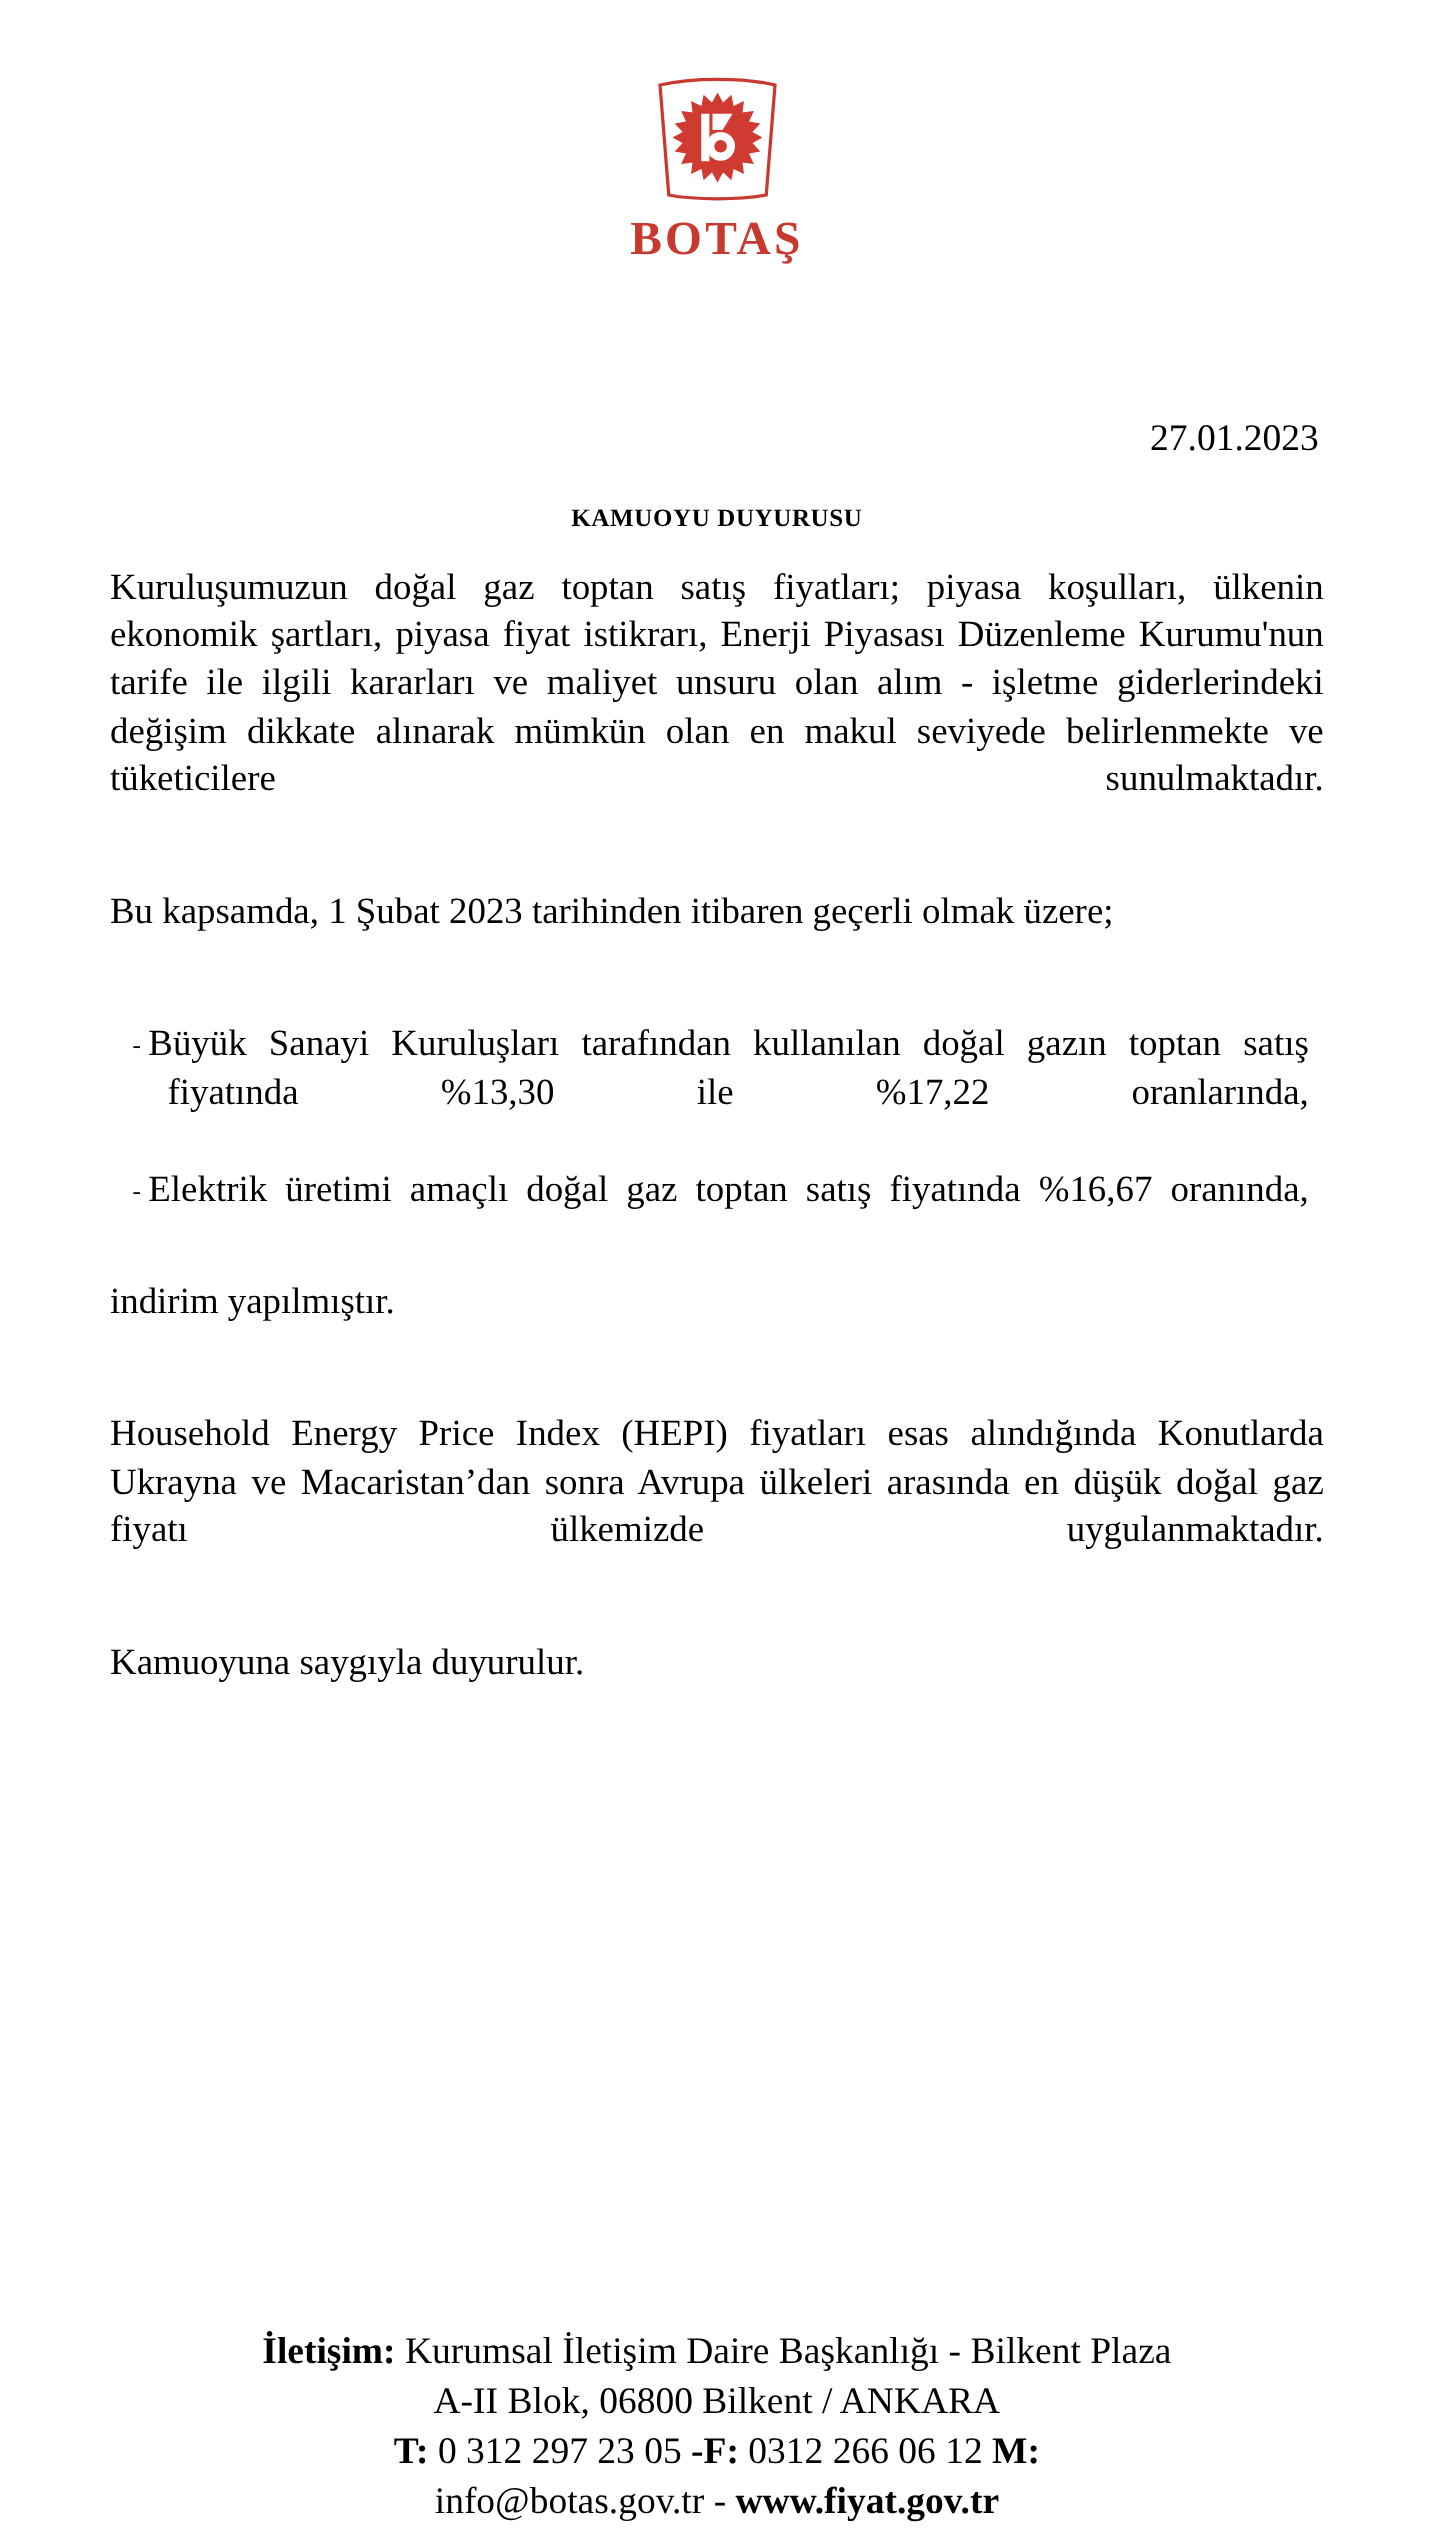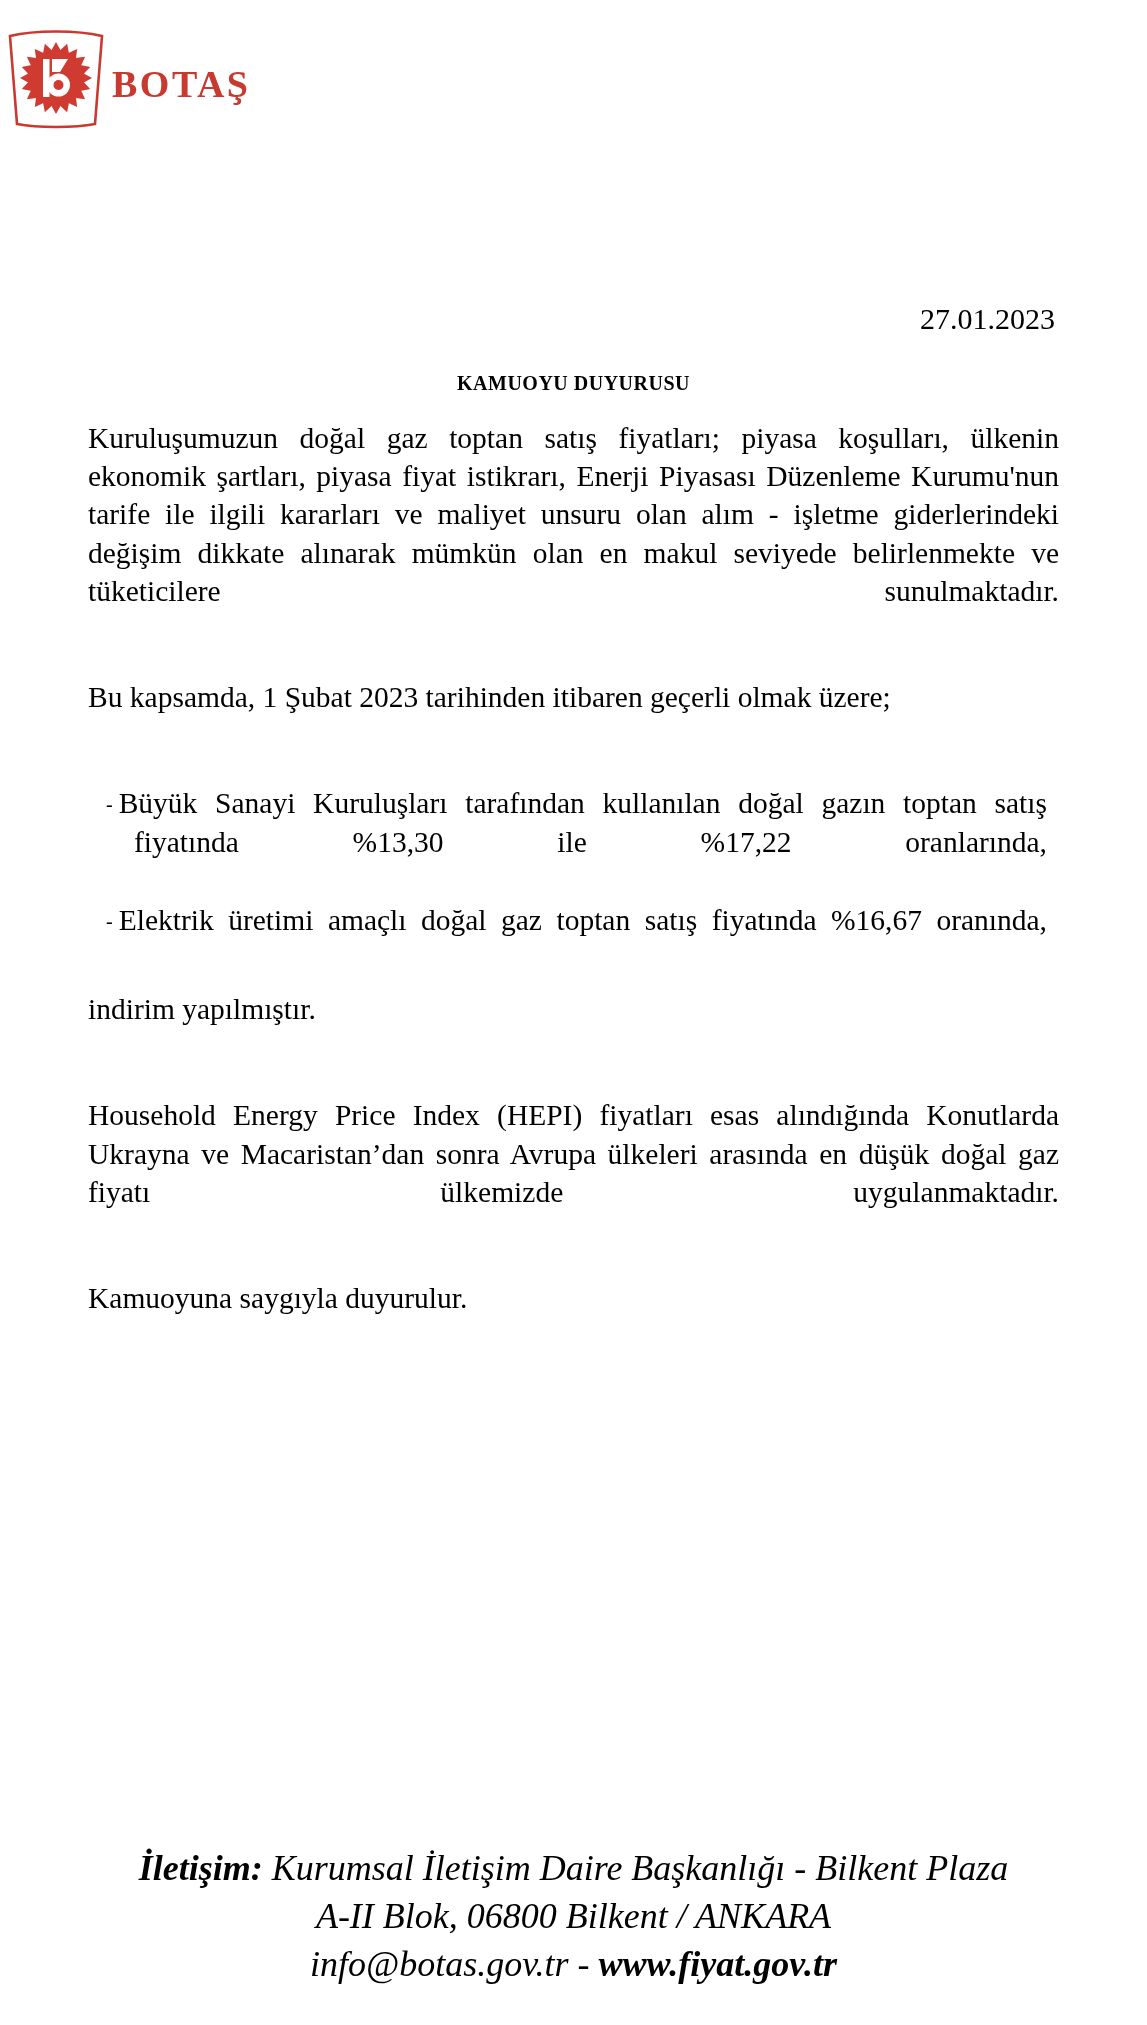--- a/index.html
+++ b/index.html
@@ -21,22 +21,23 @@
     height: 2025px;
     position: relative;
     box-sizing: border-box;
   }
 
   
   .letterhead {
     width: 100%;
     padding-top: 28px;
     display: flex;
-    flex-direction: row;
+    flex-direction: column;
     align-items: center;
+    margin-top: 32px;
   }
   .logo-mark {
     width: 112px;
     height: 108px;
     display: block;
   }
   .logo-wordmark {
     font-family: "Liberation Serif", "DejaVu Serif", serif;
     font-weight: bold;
     font-size: 38px;
@@ -118,23 +119,22 @@
     width: 100%;
   }
 
   
   .footer {
     position: absolute;
     left: 70px;
     right: 70px;
     bottom: 36px;
     text-align: center;
-    font-size: 36px;
+    font-size: 30px;
     line-height: 1.33;
-    font-style: italic;
   }
   .footer b { font-weight: bold; }
 </style>
 </head>
 <body>
 
 <div class="page">
 
   <div class="letterhead">
 
@@ -205,16 +205,17 @@
 
 
     <p class="para tight">Household Energy Price Index (HEPI) fiyatları esas alındığında Konutlarda Ukrayna ve Macaristan’dan sonra Avrupa ülkeleri arasında en düşük doğal gaz fiyatı ülkemizde uygulanmaktadır.</p>
 
     <p class="para nojust tight">Kamuoyuna saygıyla duyurulur.</p>
   </div>
 
   <div class="footer">
     <div><b>İletişim:</b><span> Kurumsal İletişim Daire Başkanlığı - Bilkent Plaza</span></div>
     <div>A-II Blok, 06800 Bilkent / ANKARA</div>
+    <div><b>T:</b><span> 0 312 297 23 05 </span><b>-</b><b>F:</b><span> 0312 266 06 12 </span><b>M:</b></div>
     <div><span>info@botas.gov.tr</span><span> - </span><b>www.fiyat.gov.tr</b></div>
   </div>
 
 </div>
 
 </body></html>

